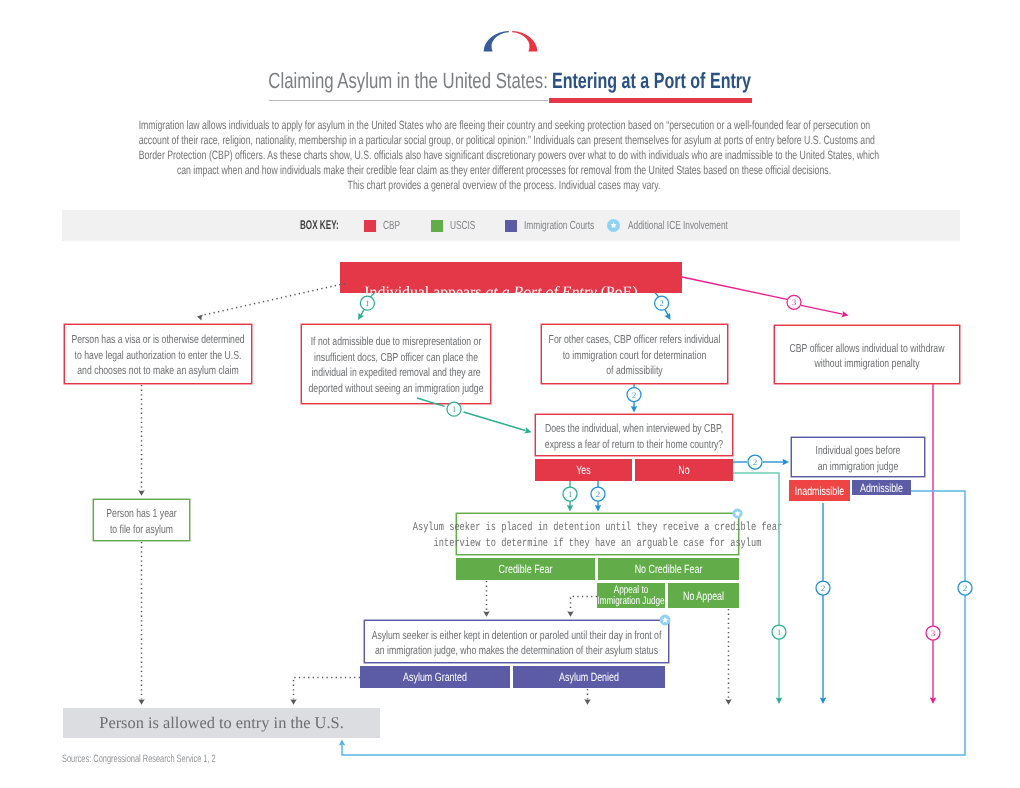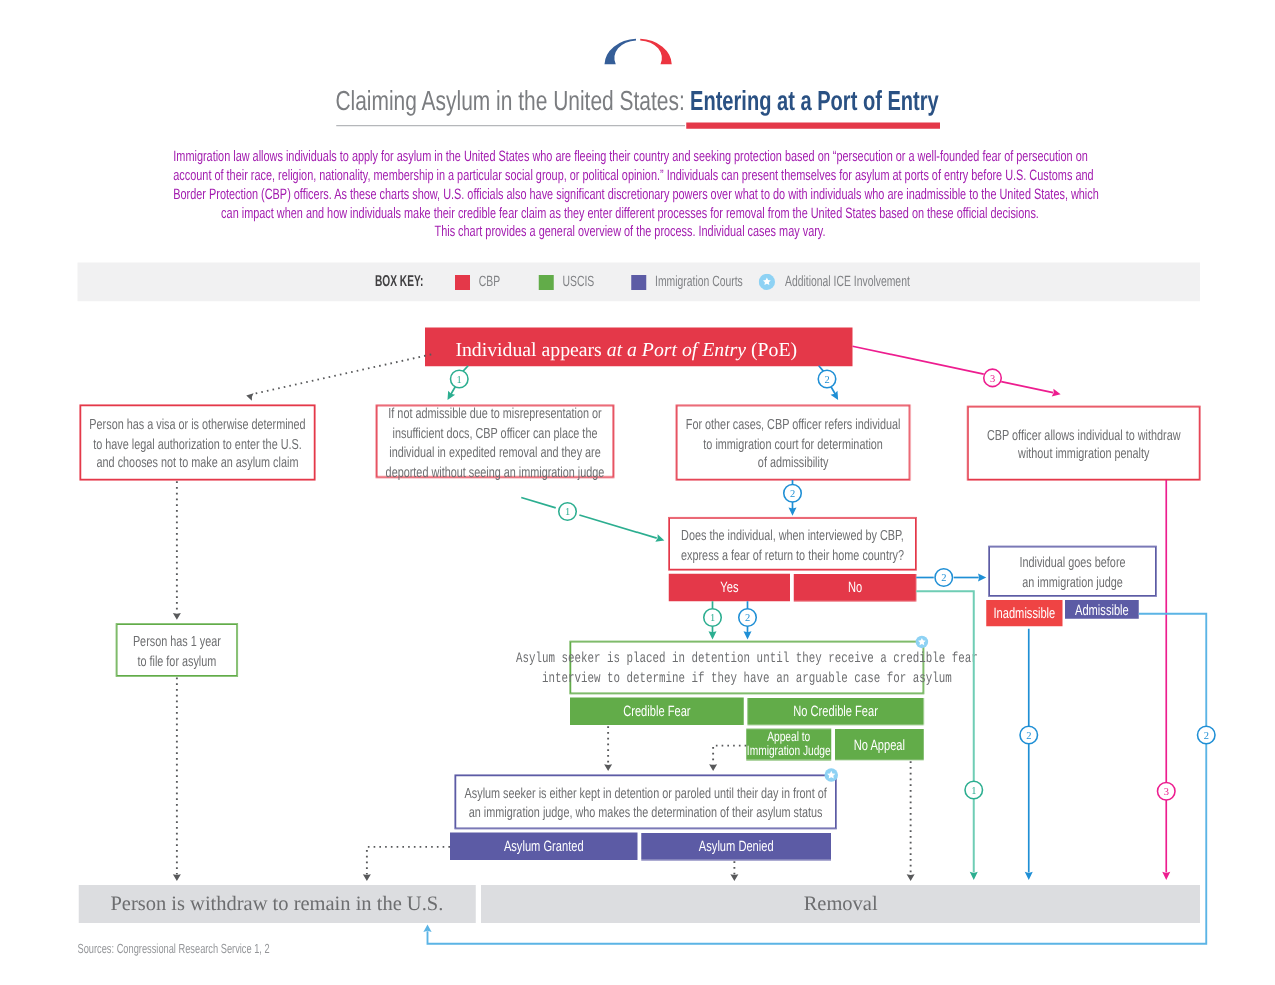--- a/index.html
+++ b/index.html
@@ -12,21 +12,21 @@
   
   #logo{position:absolute;left:483px;top:30px;width:55px;height:22px;}
   #title-row{position:absolute;left:-7px;top:68px;width:1020px;text-align:center;white-space:nowrap;}
   #title-normal{font-size:22px;color:#7b7d80;display:inline-block;transform:scaleX(.762) translateZ(0);transform-origin:right center;}
   #title-bold{font-size:22px;font-weight:bold;color:#2a5183;display:inline-block;transform:scaleX(.73) translateZ(0);transform-origin:left center;}
   #title-rules{position:absolute;left:269px;top:98px;width:484px;height:5px;}
   #rule-gray{position:absolute;left:0;top:2px;width:279px;height:1.4px;background:#b5b7ba;}
   #rule-red{position:absolute;left:280px;top:0;width:203px;height:5px;background:#e43849;}
   
   #intro{position:absolute;left:-1px;top:118px;width:1010px;text-align:center;
-         color:#a21caf;font-size:12.05px;line-height:15px;}
+         color:#737373;font-size:12.05px;line-height:15px;}
   .introline{display:block;white-space:nowrap;transform:scaleX(.7235) translateZ(0);transform-origin:center center;}
   
   #keybar{position:absolute;left:62px;top:210px;width:898px;height:31px;background:#f1f1f2;}
   #key-label{position:absolute;left:300px;top:218px;font-size:12.6px;font-weight:bold;color:#414042;
      transform:scaleX(.645) translateZ(0);transform-origin:left center;white-space:nowrap;}
   .key-sw{position:absolute;top:220px;width:12px;height:12px;}
   .key-txt{position:absolute;top:218px;font-size:11.8px;color:#808285;white-space:nowrap;
      transform:scaleX(.705) translateZ(0);transform-origin:left center;}
   
   .fbox{position:absolute;box-sizing:border-box;background:#fff;}
@@ -77,32 +77,32 @@
   <span class="key-sw" style="left:431px;background:#62ac49"></span>
   <span class="key-txt" style="left:450px">USCIS</span>
   <span class="key-sw" style="left:505px;background:#5c5ba5"></span>
   <span class="key-txt" style="left:524px">Immigration Courts</span>
   <span class="key-sw" style="left:607px;top:219px;background:none;width:13px;height:13px"><svg width="13" height="13" viewBox="0 0 13 13">
         <circle cx="6.5" cy="6.5" r="6.5" fill="#8ed2f4"></circle>
         <path d="M6.5 3.0 L7.48 4.99 L9.66 5.31 L8.08 6.85 L8.46 9.01 L6.5 7.99 L4.54 9.01 L4.92 6.85 L3.34 5.31 L5.52 4.99 Z" fill="#ffffff"></path>
       </svg></span>
   <span class="key-txt" style="left:628px">Additional ICE Involvement</span>
   <div class="abs" style="left:340px;top:262px;width:342px;height:31px;background:#e43849;">
-    <div class="abs" style="left:0;top:4px;width:322px;height:31px;display:flex;align-items:center;justify-content:center;color:#fff;font-family:'Liberation Serif',serif;font-size:15.8px;white-space:pre;transform:translateZ(0) translateY(-1.5px);">
+    <div class="abs" style="left:0;top:16px;width:322px;height:31px;display:flex;align-items:center;justify-content:center;color:#fff;font-family:'Liberation Serif',serif;font-size:15.8px;white-space:pre;transform:translateZ(0) translateY(-1.5px);">
       <span>Individual appears </span><span style="font-style:italic">at a Port of Entry</span><span> (PoE)</span>
     </div>
   </div>
   <div class="fbox" style="left:64px;top:324px;width:188px;height:60px;border:1px solid #e43849;box-shadow:0 0 0 .45px #e43849;">
     <div class="ftext" style="font-size:11.6px;line-height:15.5px;">
       <span class="cl">Person has a visa or is otherwise determined</span>
       <span class="cl">to have legal authorization to enter the U.S.</span>
       <span class="cl">and chooses not to make an asylum claim</span>
     </div>
   </div>
-  <div class="fbox" style="left:301px;top:324px;width:190px;height:58px;border:1px solid #e43849;box-shadow:0 0 0 .45px #e43849;">
+  <div class="fbox" style="left:301px;top:324px;width:190px;height:80px;border:1px solid #e43849;box-shadow:0 0 0 .45px #e43849;">
     <div class="ftext" style="font-size:11.6px;line-height:15.5px;">
       <span class="cl">If not admissible due to misrepresentation or</span>
       <span class="cl">insufficient docs, CBP officer can place the</span>
       <span class="cl">individual in expedited removal and they are</span>
       <span class="cl">deported without seeing an immigration judge</span>
     </div>
   </div>
   <div class="fbox" style="left:541px;top:324px;width:187px;height:60px;border:1px solid #e43849;box-shadow:0 0 0 .45px #e43849;">
     <div class="ftext" style="font-size:11.6px;line-height:15.5px;">
       <span class="cl">For other cases, CBP officer refers individual</span>
@@ -190,22 +190,21 @@
   <div class="solid" style="left:360px;top:666px;width:150px;height:22px;background:#5c5ba5;font-size:11.9px;line-height:12.6px;">
     <div class="slab">
     <span class="cl">Asylum Granted</span>
     </div>
   </div>
   <div class="solid" style="left:513px;top:666px;width:152px;height:22px;background:#5c5ba5;font-size:11.9px;line-height:12.6px;">
     <div class="slab">
     <span class="cl">Asylum Denied</span>
     </div>
   </div>
-  <div class="grayband" style="left:63px;top:708px;width:317px;height:30px;">Person is withdraw to remain in the U.S.</div>
-  <div class="grayband" style="left:385px;top:708px;width:575px;height:30px;">Removal</div>
+  <div class="grayband" style="left:63px;top:708px;width:317px;height:30px;">Person is allowed to entry in the U.S.</div>
   <div id="footer">Sources: Congressional Research Service 1, 2</div>
 <svg id="connectors" xmlns="http://www.w3.org/2000/svg" width="1020" height="788" viewBox="0 0 1020 788">
   <path d="M345,283.5 L202,315.3" fill="none" stroke="#58595b" stroke-width="1.5" stroke-dasharray="1.3 3.3"></path>
   <path d="M197.0,316.4 L201.5,320.57 L201.55,317.41 L202.85,314.52 Z" fill="#58595b"></path>
   <path d="M374.5,292.6 L370.3,297.1" fill="none" stroke="#2cae90" stroke-width="1.35"></path>
   <path d="M364.2,309.4 L360.6,315.6" fill="none" stroke="#2cae90" stroke-width="1.35"></path>
   <g>
     <circle cx="367.4" cy="303.2" r="7.0" fill="#ffffff" stroke="#2cae90" stroke-width="1.25"></circle>
     <text x="367.4" y="306.2" text-anchor="middle" font-family="Liberation Serif, serif" font-size="8.4" fill="#2cae90">1</text>
   </g>

